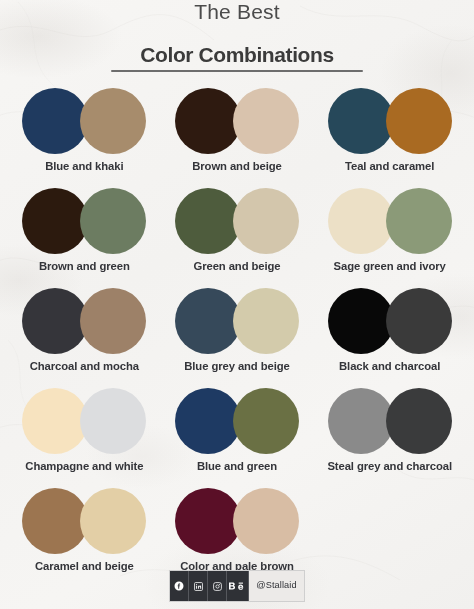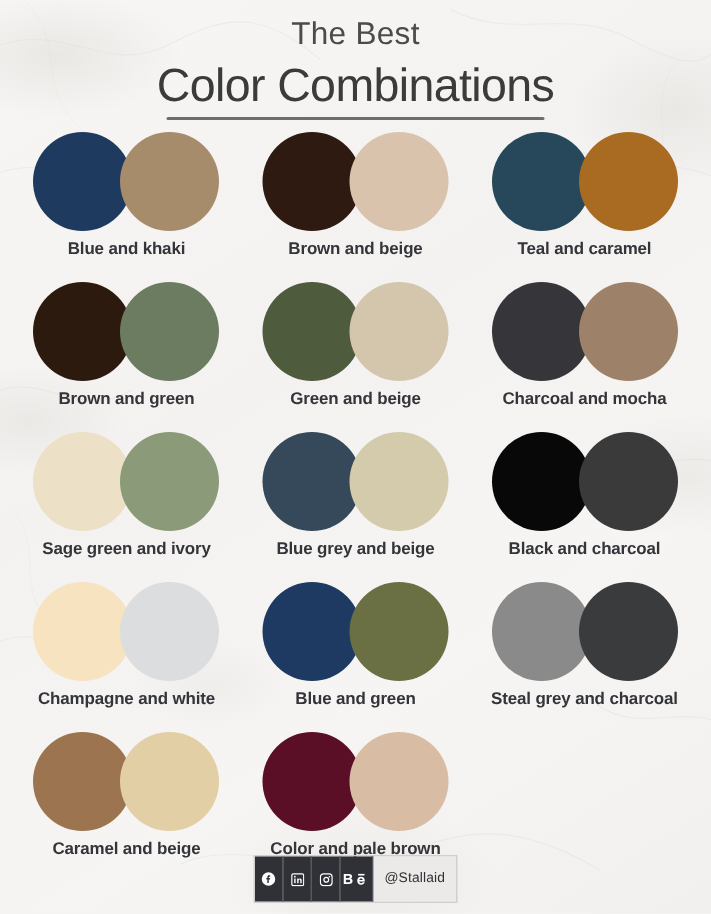--- a/index.html
+++ b/index.html
@@ -32,37 +32,36 @@
     position: absolute;
     inset: 0;
     pointer-events: none;
     opacity: 0.5;
   }
 
   
   .header {
     position: absolute;
     top: 0; left: 0; right: 0;
-    padding-top: 11px;
     text-align: center;
   }
   .title-top {
     font-size: 21px;
     font-weight: 400;
     letter-spacing: 0.2px;
     color: #4b4b4b;
     line-height: 1.12;
   }
   .title-main {
-    font-size: 31px;
-    font-weight: 400;
+    font-size: 21px;
+    font-weight: 700;
     letter-spacing: -0.4px;
     color: #3b3b3b;
     line-height: 1.2;
-    margin-top: 3px;
+    margin-top: 18px;
   }
   .title-rule {
     width: 252px;
     height: 2px;
     background: #6d6d6d;
     margin: 3px auto 0;
     border-radius: 1px;
   }
 
   
@@ -212,32 +211,32 @@
     <div class="cell">
       <div class="pair">
         <div class="circle left" style="background:#4e5c3d"></div>
         <div class="circle right" style="background:#d3c6ac"></div>
       </div>
       <div class="caption">Green and beige</div>
     </div>
 
     <div class="cell">
       <div class="pair">
+        <div class="circle left" style="background:#ece0c6"></div>
+        <div class="circle right" style="background:#8b9a78"></div>
+      </div>
+      <div class="caption">Sage green and ivory</div>
+    </div>
+
+    <div class="cell">
+      <div class="pair">
         <div class="circle left" style="background:#35353a"></div>
         <div class="circle right" style="background:#9d8168"></div>
       </div>
       <div class="caption">Charcoal and mocha</div>
-    </div>
-
-    <div class="cell">
-      <div class="pair">
-        <div class="circle left" style="background:#ece0c6"></div>
-        <div class="circle right" style="background:#8b9a78"></div>
-      </div>
-      <div class="caption">Sage green and ivory</div>
     </div>
 
     <div class="cell">
       <div class="pair">
         <div class="circle left" style="background:#36495a"></div>
         <div class="circle right" style="background:#d3cbab"></div>
       </div>
       <div class="caption">Blue grey and beige</div>
     </div>
 

